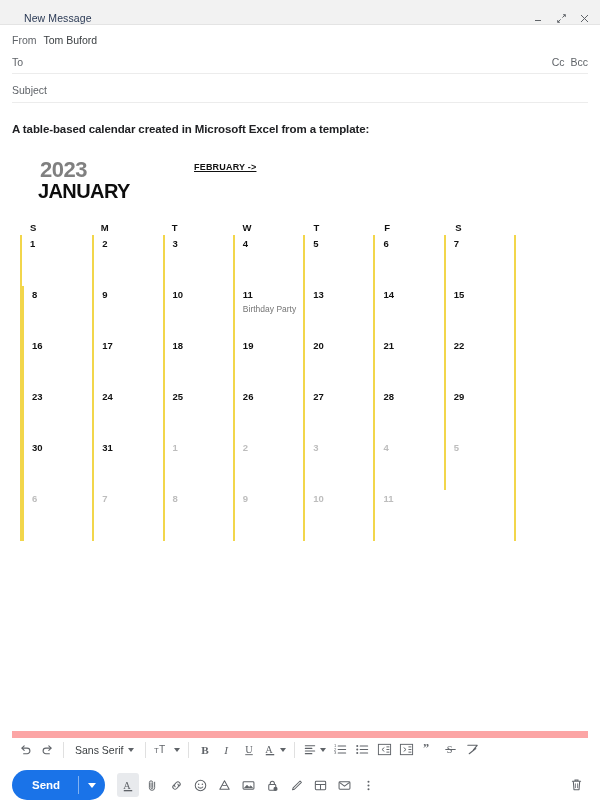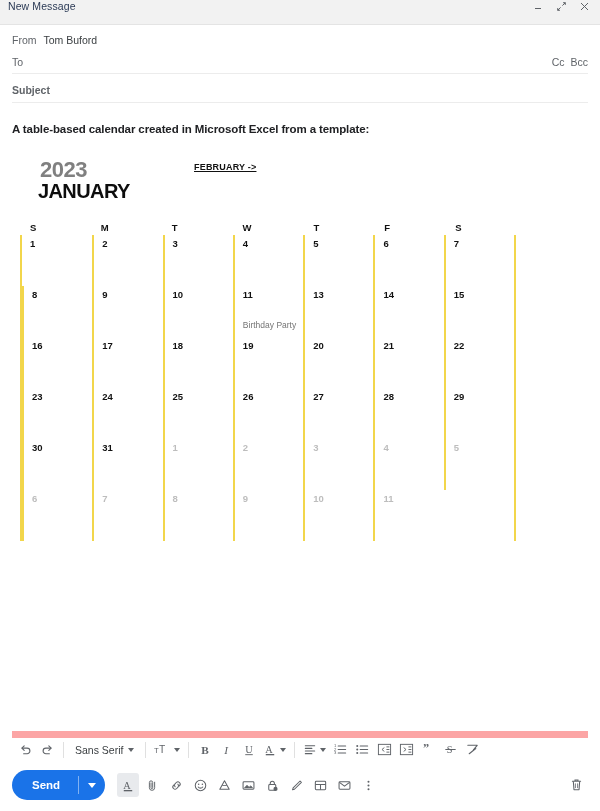--- a/index.html
+++ b/index.html
@@ -15,22 +15,22 @@
     width: 600px; height: 811px;
     background: #ffffff;
     display: flex; flex-direction: column;
   }
 
   
   .titlebar {
     height: 25px;
     background: #f2f2f2;
     border-bottom: 1px solid #e4e4e4;
-    display: flex; align-items: flex-start;
-    padding: 0 10px 0 8px;
+    display: flex; align-items: flex-end;
+    padding: 0 10px 0 24px;
     flex: 0 0 auto;
   }
   .titlebar-title {
     font-size: 10.5px;
     color: #2b3a55;
     letter-spacing: .1px;
     flex: 1 1 auto;
   }
   .titlebar-controls { display: flex; align-items: center; gap: 11px; }
   .win-btn {
@@ -43,21 +43,21 @@
   
   .fields { flex: 0 0 auto; padding: 0 12px; }
   .field-row {
     height: 22px;
     display: flex; align-items: center;
     font-size: 10.5px;
     color: #5f6368;
   }
   .field-row.from { margin-top: 4px; }
   .field-row.to { border-bottom: 1px solid #ececec; height: 23px; }
-  .field-row.subject { border-bottom: 1px solid #ececec; height: 26px; margin-top: 3px; font-weight: bold;}
+  .field-row.subject { border-bottom: 1px solid #ececec; height: 26px; margin-top: 3px;}
   .field-label { color: #5f6368; margin-right: 7px; }
   .field-value { color: #3c4043; }
   .field-spacer { flex: 1 1 auto; }
   .ccbcc { display: flex; gap: 6px; }
   .ccbcc span { color: #5f6368; font-size: 10.5px; cursor: pointer; }
 
   
   .body-area {
     flex: 1 1 auto;
     padding: 20px 12px 0 12px;
@@ -115,21 +115,21 @@
     position: relative;
   }
   .cal-cell:first-child { border-left: none; }
   .cal-daynum {
     font-size: 9.5px; font-weight: bold; color: #111;
     line-height: 12px;
   }
   .cal-cell.muted .cal-daynum { color: #bdbdbd; font-weight: bold; }
   .cal-event {
     font-size: 8.5px; color: #757575; line-height: 12px;
-    margin-top: 18px; white-space: nowrap;
+    margin-top: 2px; white-space: nowrap;
   }
 
   
   .bottom { flex: 0 0 auto; padding: 0 12px 8px 12px; background: #fff; }
   .format-bar {
     height: 30px;
     display: flex; align-items: center;
     gap: 0px;
     border-top: 7px solid #fca5a5;
     padding: 0 2px;

